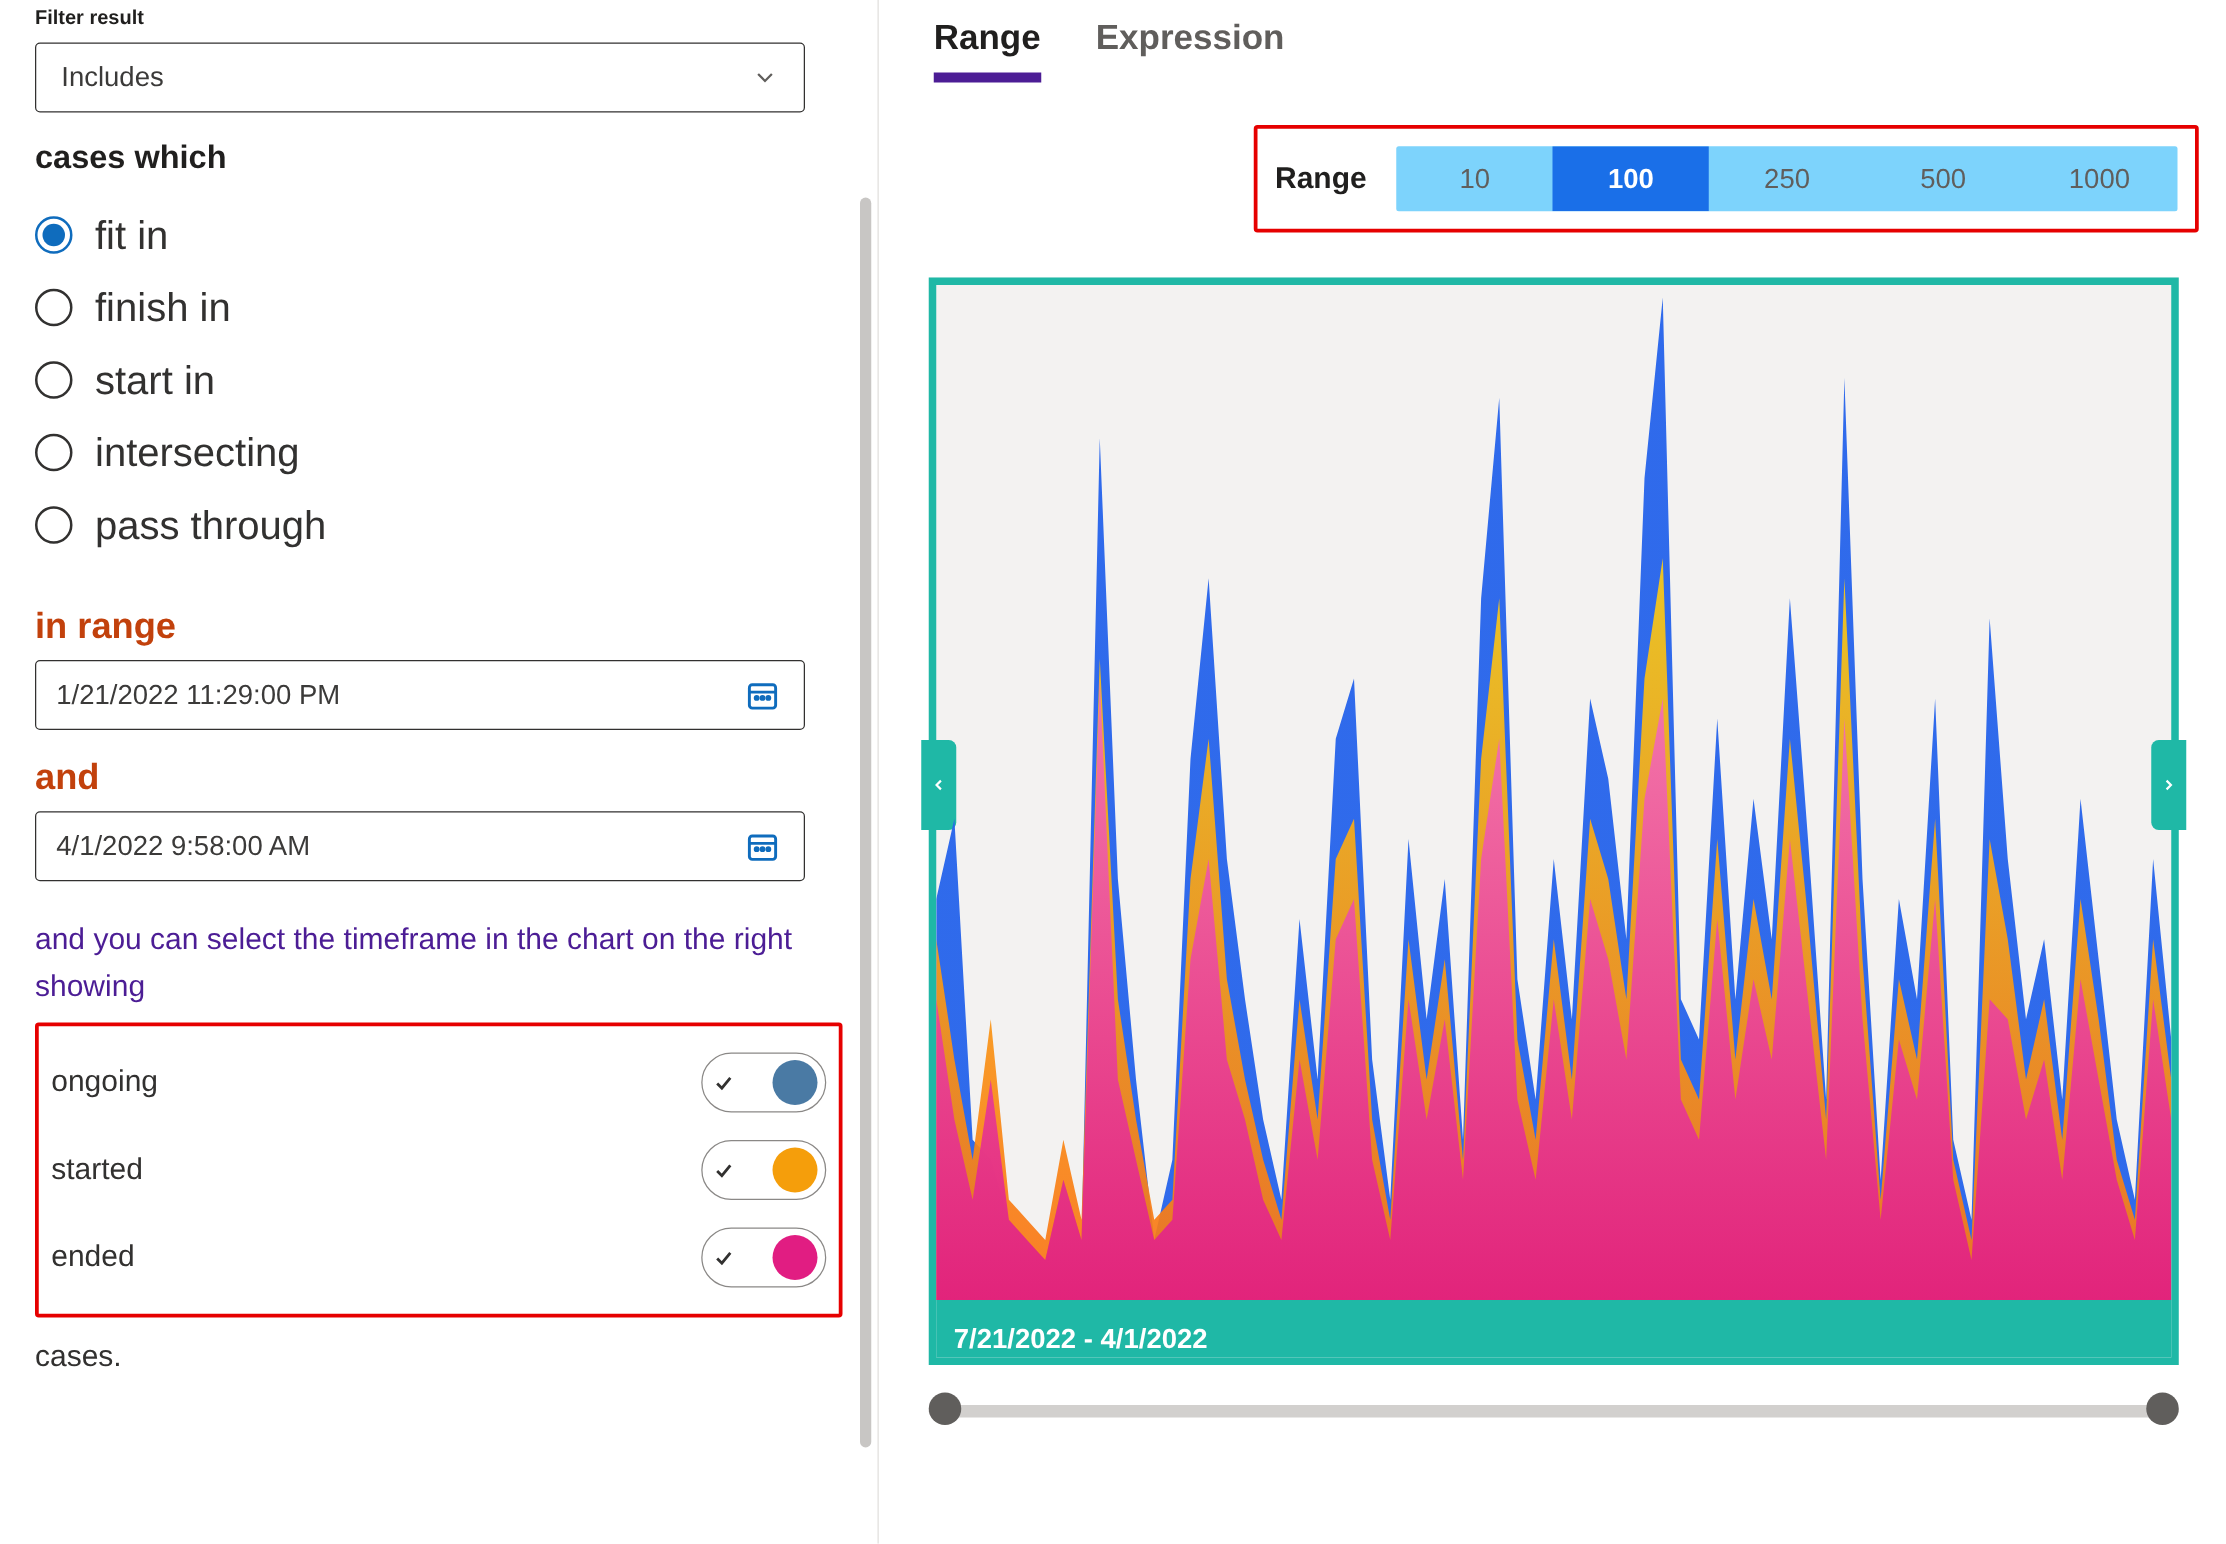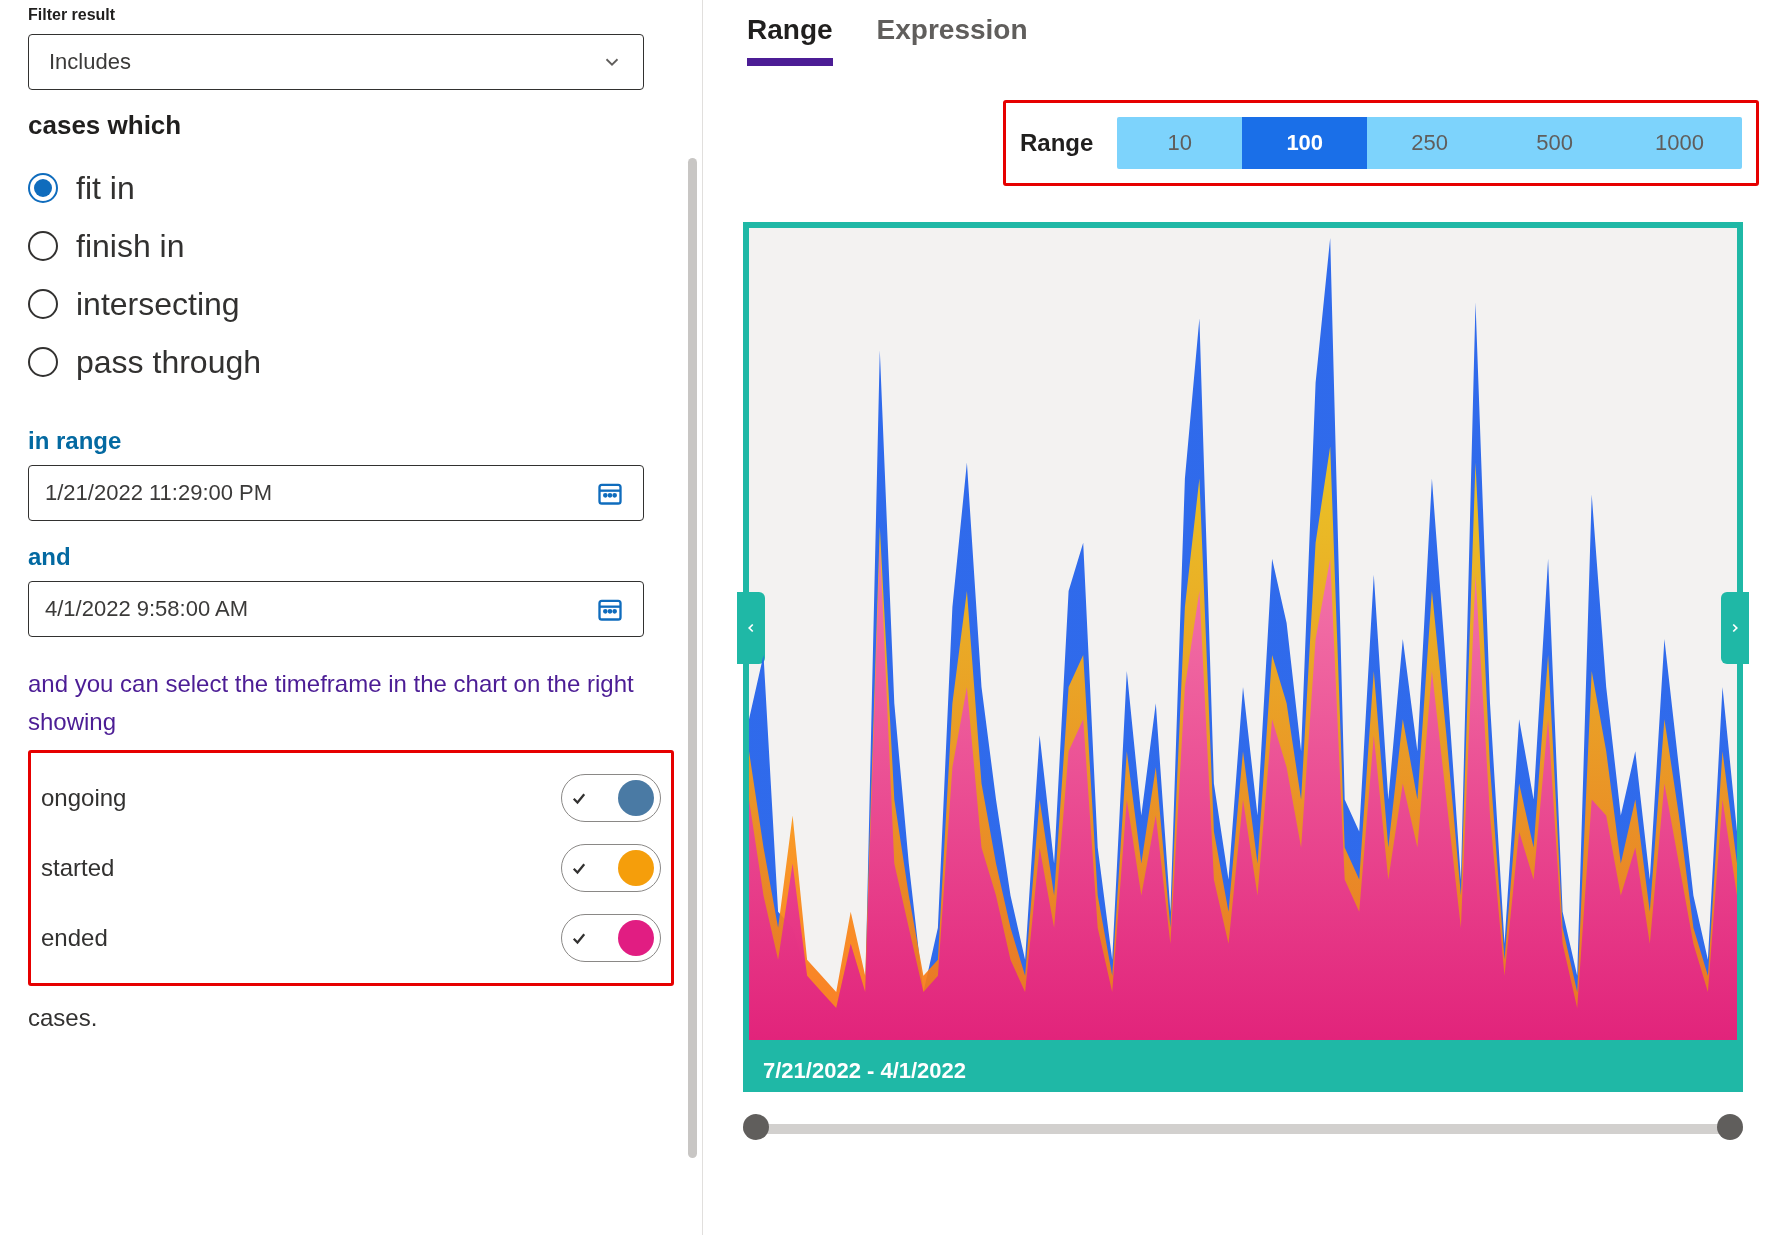--- a/index.html
+++ b/index.html
@@ -75,23 +75,23 @@
     border: 2px solid #323130;
     display: flex; align-items: center; justify-content: center;
     flex-shrink: 0;
   }
   .radio-circle.selected { border-color: #0f6cbd; border-width: 2.5px; }
   .radio-dot {
     width: 18px; height: 18px; border-radius: 50%; background: #0f6cbd;
   }
   .sub-label {
     font-weight: 600;
-    font-size: 24px;
+    font-size: 29px;
     margin-bottom: 10px;
-    color: #0369a1;
+    color: #c2410c;
   }
   .date-input {
     width: 616px;
     height: 56px;
     border: 1.5px solid #323130;
     border-radius: 4px;
     display: flex;
     align-items: center;
     justify-content: space-between;
     padding: 0 16px;
@@ -260,20 +260,24 @@
   <div class="radio-group" id="radio-group">
       <div class="radio-row">
         <div class="radio-circle selected">
           <div class="radio-dot"></div>
         </div>
         <span>fit in</span>
       </div>
       <div class="radio-row">
         <div class="radio-circle"></div>
         <span>finish in</span>
+      </div>
+      <div class="radio-row">
+        <div class="radio-circle"></div>
+        <span>start in</span>
       </div>
       <div class="radio-row">
         <div class="radio-circle"></div>
         <span>intersecting</span>
       </div>
       <div class="radio-row">
         <div class="radio-circle"></div>
         <span>pass through</span>
       </div>
     </div>

